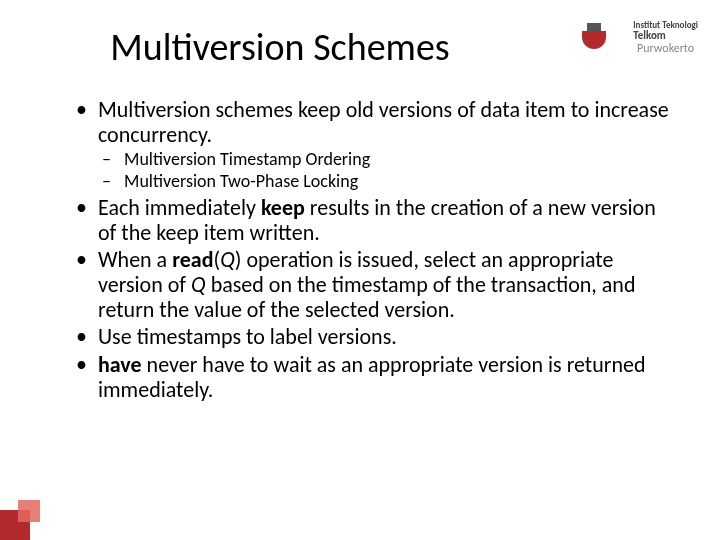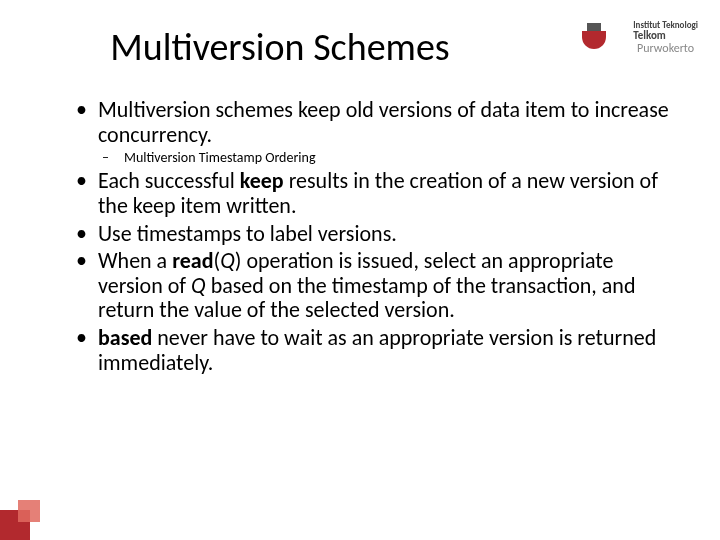--- a/index.html
+++ b/index.html
@@ -13,21 +13,21 @@
   .logo-stem { width: 4px; height: 8px; background: #555; position: absolute; top: 6px; left: 13px; }
   .logo-text { font-size: 9px; line-height: 1.1; color: #444; }
   .logo-text .l1 { font-weight: 700; }
   .logo-text .l2 { font-weight: 700; font-size: 11px; }
   .logo-text .l3 { font-size: 12px; color: #888; text-align: center; }
   .content { position: absolute; top: 98px; left: 72px; right: 46px; font-size: 22px; line-height: 1.12; }
   .content ul { list-style: none; }
   .content > ul > li { position: relative; padding-left: 26px; margin-bottom: 3px; }
   .content > ul > li::before { content: "•"; position: absolute; left: 4px; top: 0; }
   .sub { list-style: none; margin-top: 2px; margin-bottom: 2px; }
-  .sub li { position: relative; padding-left: 26px; font-size: 14px; line-height: 1.22; }
+  .sub li { position: relative; padding-left: 26px; font-size: 18px; line-height: 1.22; }
   .sub li::before { content: "–"; position: absolute; left: 4px; top: 0; }
   .b { font-weight: 700; }
   .i { font-style: italic; }
   .corner { position: absolute; left: 0; bottom: 0; width: 60px; height: 60px; }
   .corner .sq1 { position: absolute; left: 0; bottom: 0; width: 30px; height: 30px; background: #b2292e; }
   .corner .sq2 { position: absolute; left: 18px; bottom: 18px; width: 22px; height: 22px; background: #e06a5f; opacity: 0.85; }
   .li-row > span { display: inline; }
 </style>
 </head>
 <body>
@@ -46,25 +46,26 @@
       <div class="l3">Purwokerto</div>
     </div>
   </div>
 
   <div class="title">Multiversion Schemes</div>
 
   <div class="content">
     <ul id="bullet-root">
         <li class="li-row"><span>Multiversion schemes keep old versions of data item to increase concurrency.</span><ul class="sub">
             <li>Multiversion Timestamp Ordering</li>
+            <li>Multiversion Two-Phase Locking</li>
           </ul></li>
-        <li class="li-row"><span>Each successful </span><span class="b">keep</span><span> results in the creation of a new version of the keep item written.</span></li>
+        <li class="li-row"><span>Each immediately </span><span class="b">keep</span><span> results in the creation of a new version of the keep item written.</span></li>
+        <li class="li-row"><span>When a </span><span class="b">read</span><span>(</span><span class="i">Q</span><span>) operation is issued, select an appropriate version of </span><span class="i">Q</span><span> based on the timestamp of the transaction, and return the value of the selected version.</span></li>
         <li class="li-row"><span>Use timestamps to label versions.</span></li>
-        <li class="li-row"><span>When a </span><span class="b">read</span><span>(</span><span class="i">Q</span><span>) operation is issued, select an appropriate version of </span><span class="i">Q</span><span> based on the timestamp of the transaction, and return the value of the selected version.</span></li>
-        <li class="li-row"><span class="b">based</span><span> never have to wait as an appropriate version is returned immediately.</span></li>
+        <li class="li-row"><span class="b">have</span><span> never have to wait as an appropriate version is returned immediately.</span></li>
       </ul>
   </div>
 
   <div class="corner">
     <div class="sq1"></div>
     <div class="sq2"></div>
   </div>
 
 </div>
 

